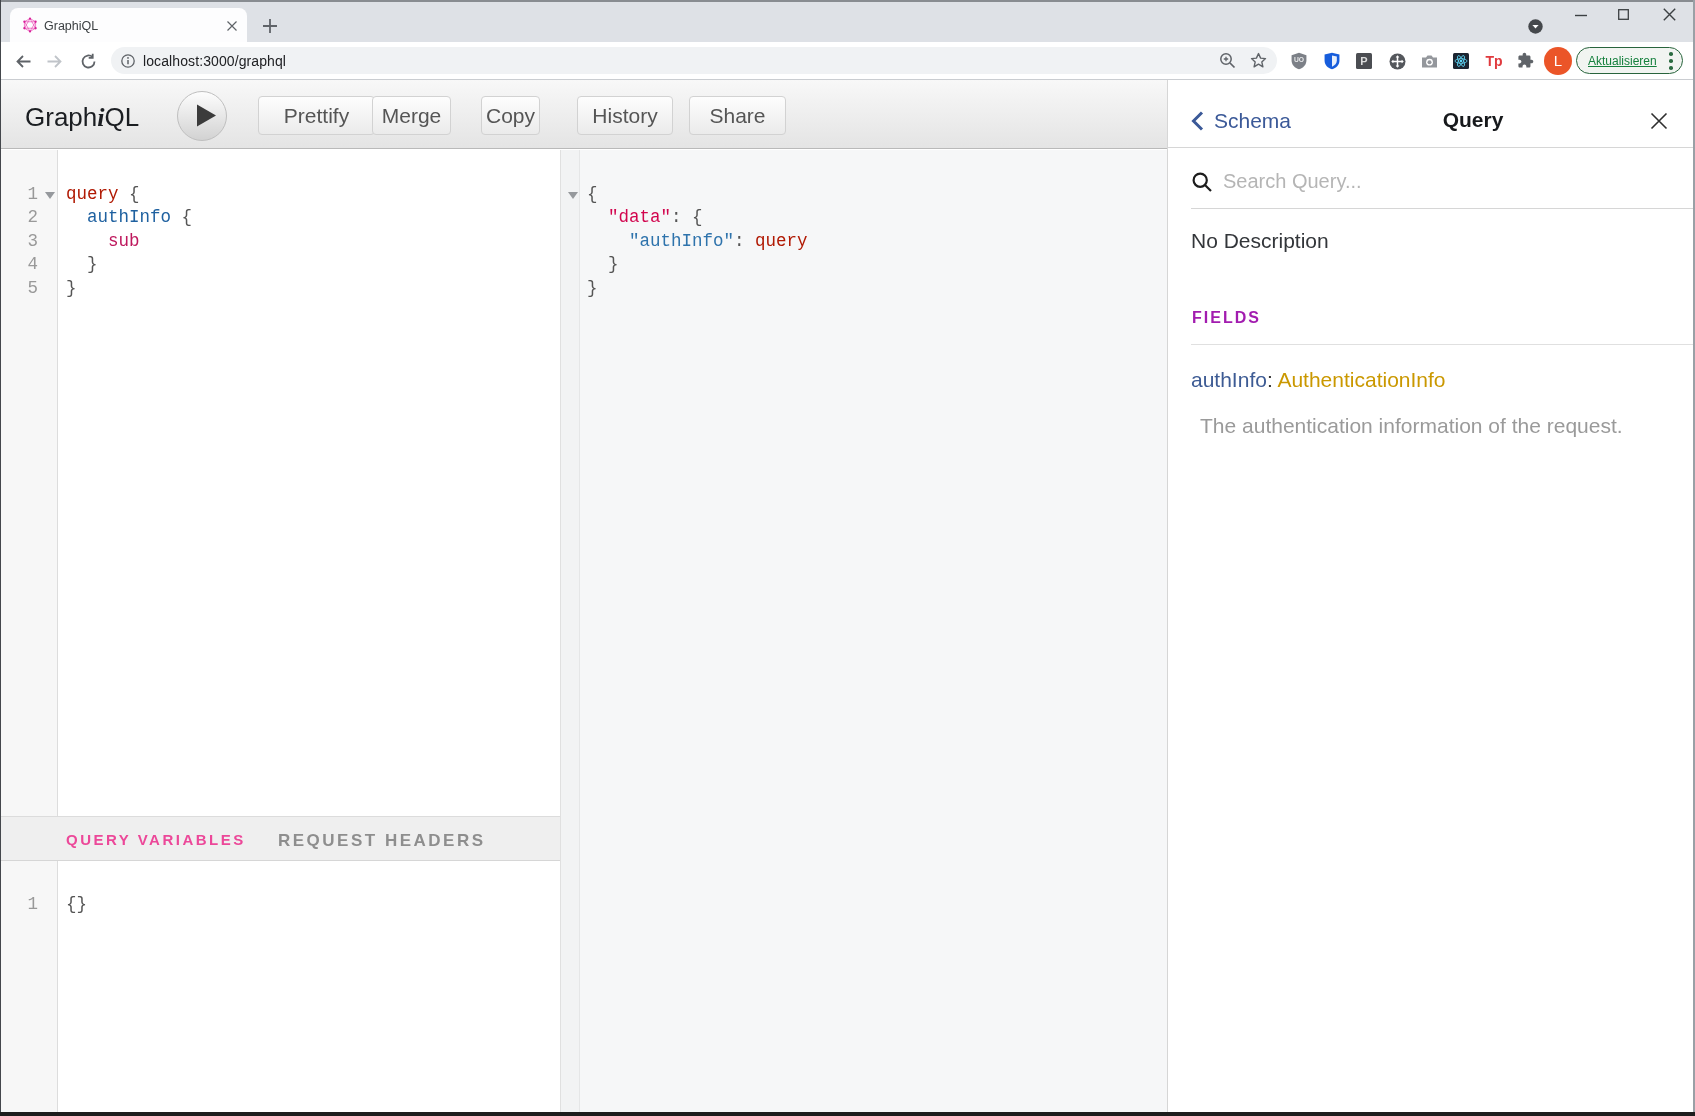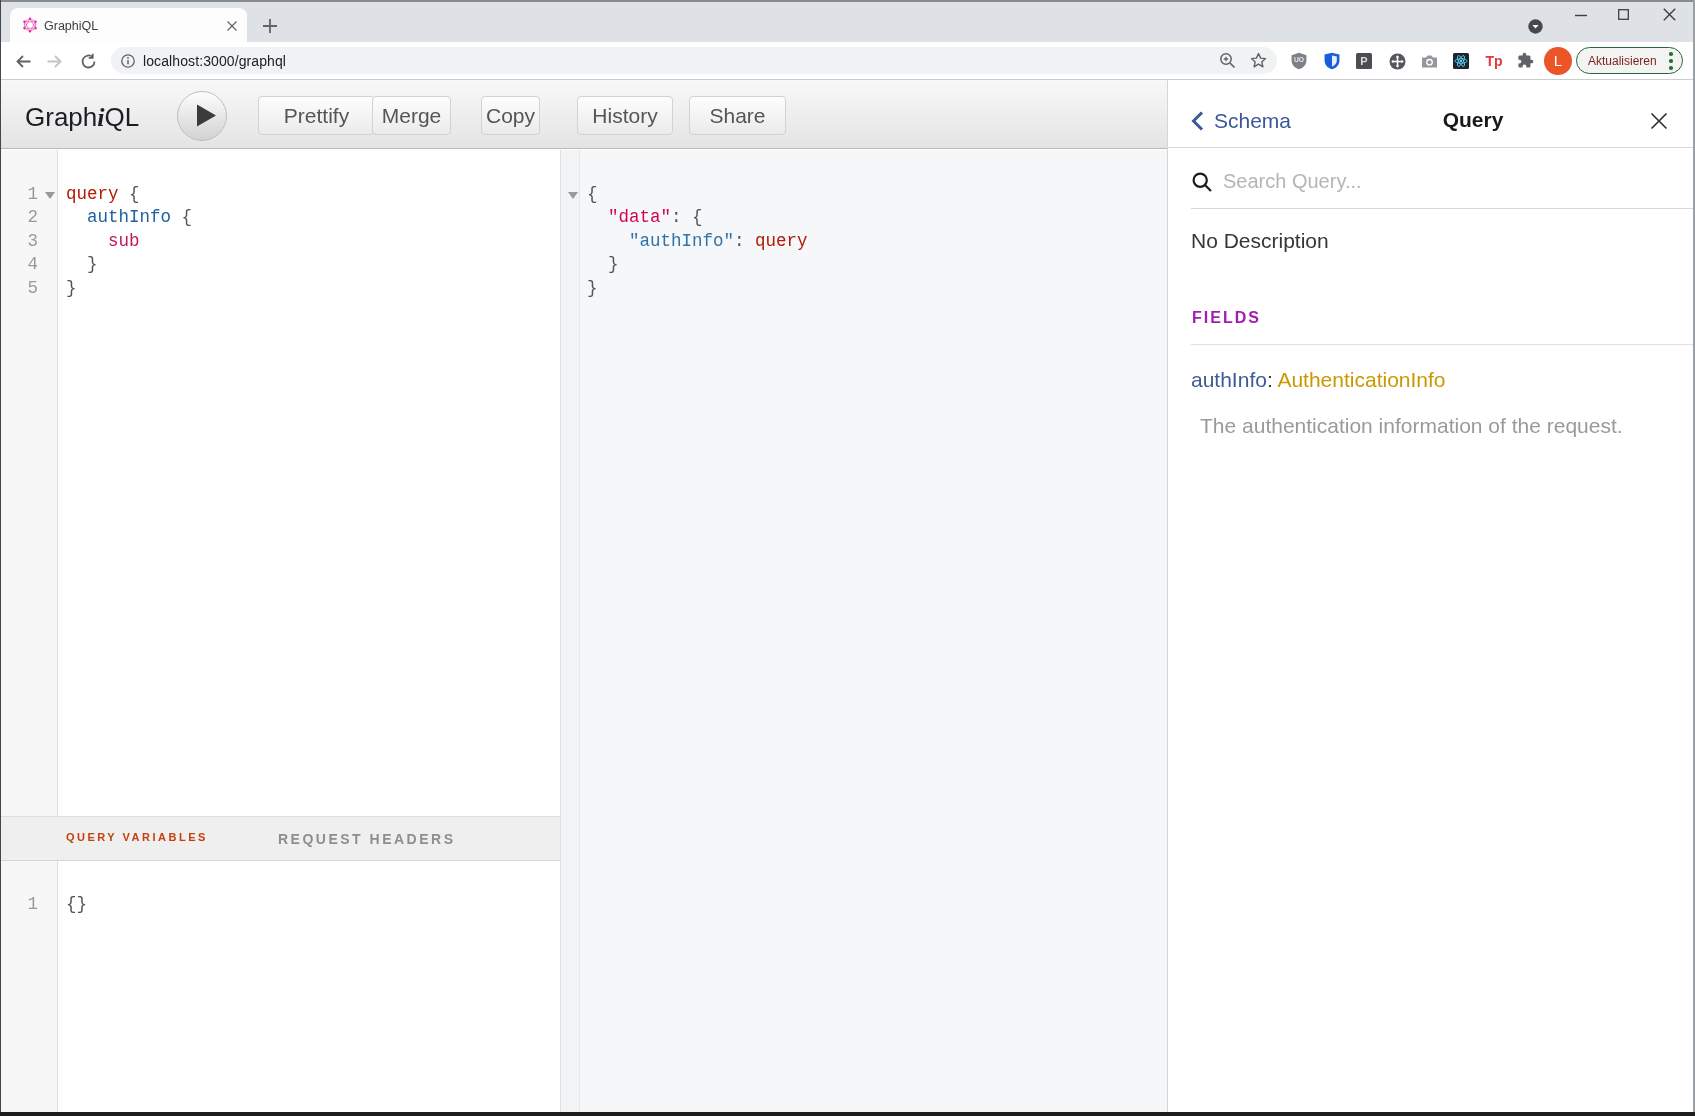--- a/index.html
+++ b/index.html
@@ -128,21 +128,21 @@
 
 <div class="abs" style="left:1485px;top:53px;width:18px;text-align:center;font-size:14px;font-weight:bold;color:#e03a3e;">Tp</div>
 
 <svg class="abs" style="left:1517px;top:52px;" width="17" height="17" viewBox="0 0 24 24">
   <path d="M20.5,11h-1.5V7c0-1.1-0.9-2-2-2h-4V3.5C13,2.1,11.9,1,10.5,1S8,2.1,8,3.5V5H4C2.9,5,2,5.9,2,7v3.8h1.5c1.5,0,2.7,1.2,2.7,2.7S5,16.2,3.5,16.2H2V20c0,1.1,0.9,2,2,2h3.8v-1.5c0-1.5,1.2-2.7,2.7-2.7s2.7,1.2,2.7,2.7V22H17c1.1,0,2-0.9,2-2v-4h1.5c1.4,0,2.5-1.1,2.5-2.5S21.9,11,20.5,11z" fill="#5f6368"></path>
 </svg>
 
 <div class="abs" style="left:1544px;top:47px;width:28px;height:28px;border-radius:50%;background:#eb5528;color:#fff;font-size:15px;text-align:center;line-height:28px;">L</div>
 
 <div class="abs" style="left:1576px;top:47px;width:107px;height:27px;border:1.5px solid #28643c;border-radius:14px;background:#f1f4f1;"></div>
-<div class="abs" style="left:1588px;top:54px;font-size:12px;color:#7f1d1d;">Aktualisieren</div>
+<div class="abs" style="left:1588px;top:54px;font-size:12px;color:#15803d;text-decoration:underline;">Aktualisieren</div>
 <div class="abs" style="left:1669px;top:52px;width:4px;">
   <div style="width:3.6px;height:3.6px;border-radius:50%;background:#2a6b40;margin-bottom:3.4px;"></div>
   <div style="width:3.6px;height:3.6px;border-radius:50%;background:#2a6b40;margin-bottom:3.4px;"></div>
   <div style="width:3.6px;height:3.6px;border-radius:50%;background:#2a6b40;"></div>
 </div>
 
 <div class="abs" style="left:0;top:80px;width:1167px;height:69px;background:linear-gradient(#f8f8f8,#e4e4e4);border-bottom:1px solid #b9b9b9;"></div>
 <div class="abs" style="left:25px;top:102px;font-size:26px;color:#1b1e22;">Graph<span style="font-family:'Liberation Serif',serif;font-style:italic;font-weight:bold;">i</span>QL</div>
 
 <div class="abs" style="left:177px;top:91px;width:50px;height:50px;border-radius:50%;background:linear-gradient(#fdfdfd,#d2d2d2);border:1px solid #bfbfbf;"></div>
@@ -169,22 +169,22 @@
 
 <div class="abs" style="left:45px;top:192px;width:0;height:0;border-left:5px solid transparent;border-right:5px solid transparent;border-top:7px solid #96999d;"></div>
 
 <pre class="abs" style="left:66px;top:183px;font-family:'Liberation Mono',monospace;font-size:17.5px;line-height:23.4px;color:#555;"><span style="color:#b11a04;">query</span> {
   <span style="color:#1f61a0;">authInfo</span> {
     <span style="color:#be185d;font-family:Liberation Mono, monospace;">sub</span>
   }
 }</pre>
 
 <div class="abs" style="left:0;top:816px;width:560px;height:45px;background:#efefef;border-top:1px solid #dcdcdc;border-bottom:1px solid #d6d6d6;"></div>
-<div class="abs" style="left:66px;top:831px;font-size:11px;font-weight:bold;letter-spacing:2.5px;color:#c2410c;">QUERY VARIABLES</div>
-<div class="abs" style="left:278px;top:831px;font-size:14px;font-weight:bold;letter-spacing:2.5px;color:#8e8e8e;">REQUEST HEADERS</div>
+<div class="abs" style="left:66px;top:831px;font-size:15px;font-weight:bold;letter-spacing:2.5px;color:#ec4899;">QUERY VARIABLES</div>
+<div class="abs" style="left:278px;top:831px;font-size:17px;font-weight:bold;letter-spacing:2.5px;color:#8e8e8e;">REQUEST HEADERS</div>
 
 <div class="abs" style="left:0;top:861px;width:58px;height:251px;background:#f7f7f7;border-right:1px solid #ddd;"></div>
 <pre class="abs" style="left:0;top:893px;width:38px;text-align:right;font-family:'Liberation Mono',monospace;font-size:17.5px;line-height:23.4px;color:#999;">1</pre>
 <pre class="abs" style="left:66px;top:893px;font-family:'Liberation Mono',monospace;font-size:17.5px;line-height:23.4px;color:#555;">{}</pre>
 
 <div class="abs" style="left:560px;top:150px;width:607px;height:962px;background:#f6f7f8;border-left:1px solid #e0e0e0;"></div>
 <div class="abs" style="left:561px;top:150px;width:19px;height:962px;background:#f2f3f4;border-right:1px solid #e5e6e7;"></div>
 
 <div class="abs" style="left:568px;top:192px;width:0;height:0;border-left:5px solid transparent;border-right:5px solid transparent;border-top:7px solid #96999d;"></div>
 <pre class="abs" style="left:587px;top:183px;font-family:'Liberation Mono',monospace;font-size:17.5px;line-height:23.4px;color:#555;">{

